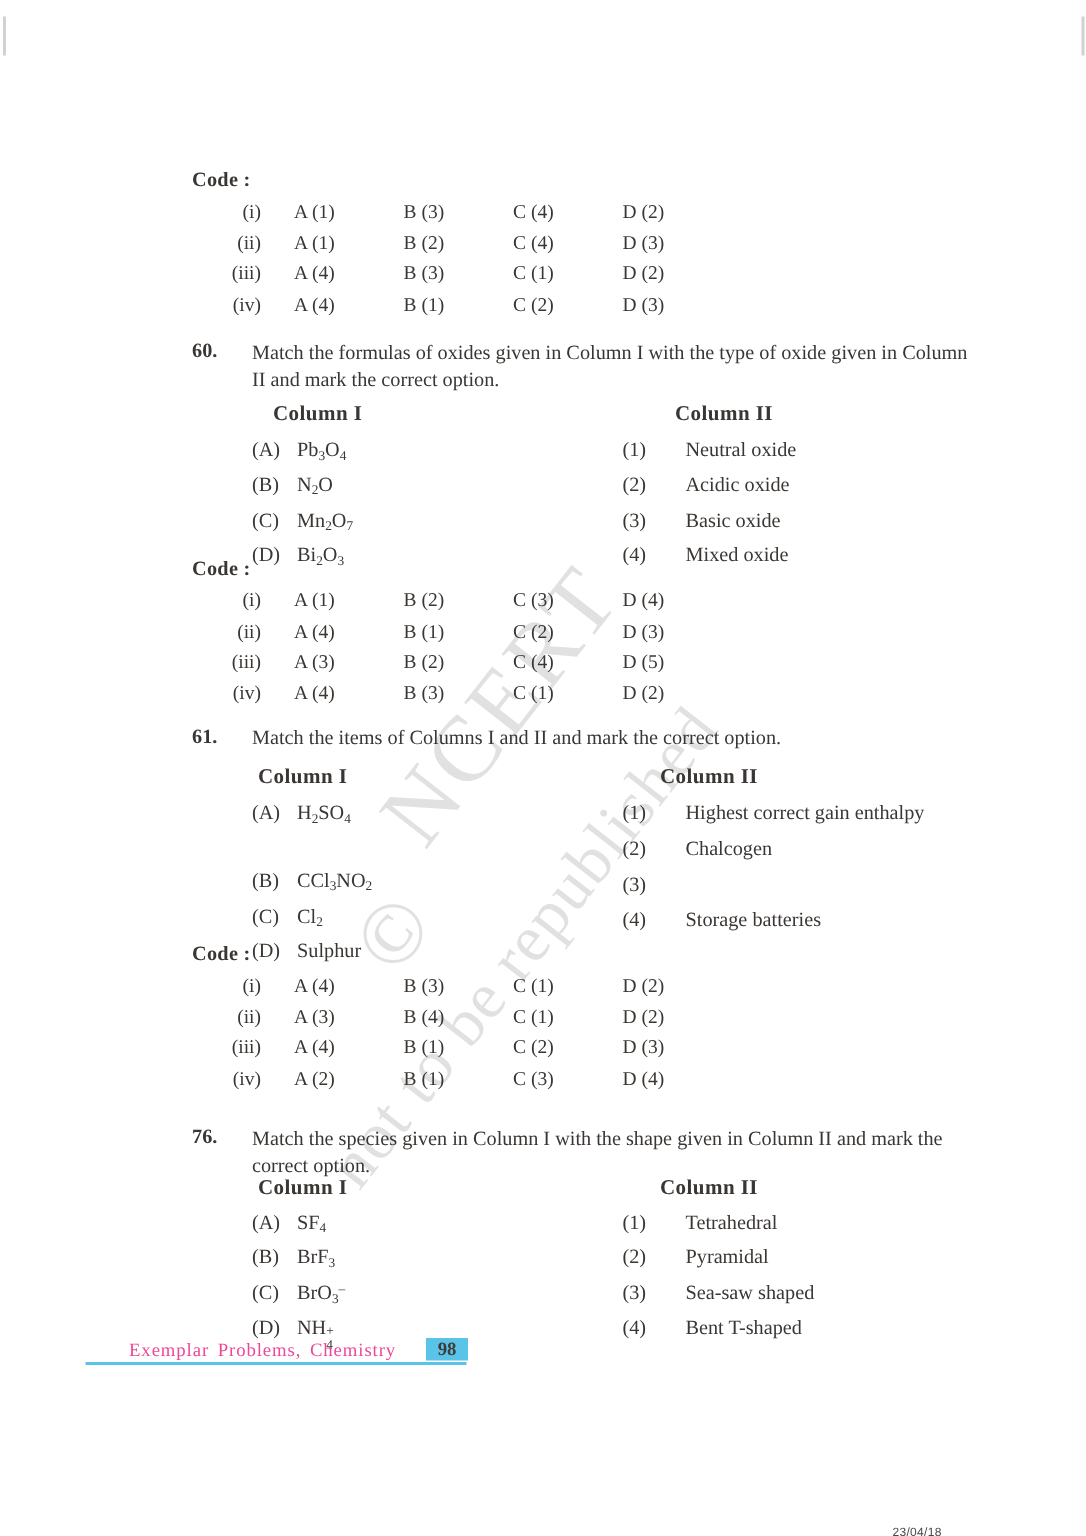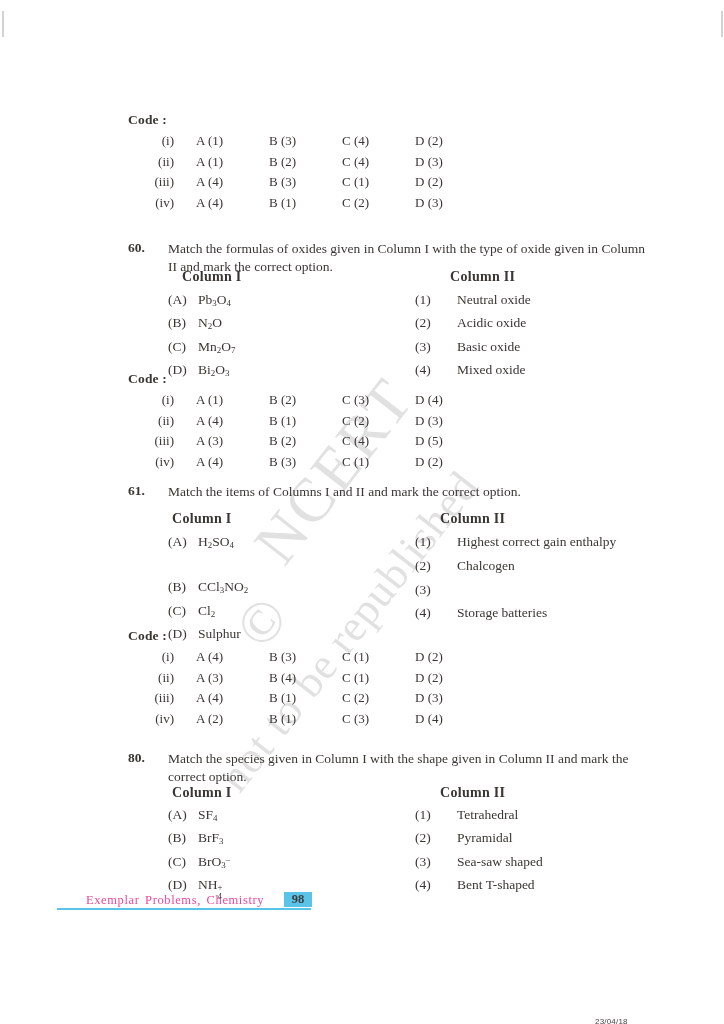--- a/index.html
+++ b/index.html
@@ -253,21 +253,21 @@
         <tr>
           <td class="cell-roman">(iv)</td>
           <td class="cell-opt">A (4)</td>
           <td class="cell-opt">B (1)</td>
           <td class="cell-opt">C (2)</td>
           <td class="cell-opt-last">D (3)</td>
         </tr>
       </tbody>
     </table>
 
-    <div class="blk" style="left:128px; top:240px; width:500px;">
+    <div class="blk" style="left:128px; top:226px; width:500px;">
       <span class="q-num">60.</span>
       <div class="q-body">Match the formulas of oxides given in Column I with the type of oxide given in Column II and mark the correct option.</div>
     </div>
 
     <div class="blk col-head" style="left:182px; top:269px;">Column I</div>
     <div class="blk col-head" style="left:450px; top:269px;">Column II</div>
 
     <div class="blk" style="left:168px; top:291px; width:250px;">
       <div class="match-row" style="margin-bottom:6px;">
         <span class="match-key">(A)</span>
@@ -415,21 +415,21 @@
           <td class="cell-roman">(iv)</td>
           <td class="cell-opt">A (2)</td>
           <td class="cell-opt">B (1)</td>
           <td class="cell-opt">C (3)</td>
           <td class="cell-opt-last">D (4)</td>
         </tr>
       </tbody>
     </table>
 
     <div class="blk" style="left:128px; top:750px; width:500px;">
-      <span class="q-num">80.</span>
+      <span class="q-num">76.</span>
       <div class="q-body">Match the species given in Column I with the shape given in Column II and mark the correct option.</div>
     </div>
 
     <div class="blk col-head" style="left:172px; top:785px;">Column I</div>
     <div class="blk col-head" style="left:440px; top:785px;">Column II</div>
 
     <div class="blk" style="left:168px; top:806px; width:250px;">
       <div class="match-row" style="margin-bottom:6px;">
         <span class="match-key">(A)</span>
         <span class="match-val">SF<sub>4</sub></span>

